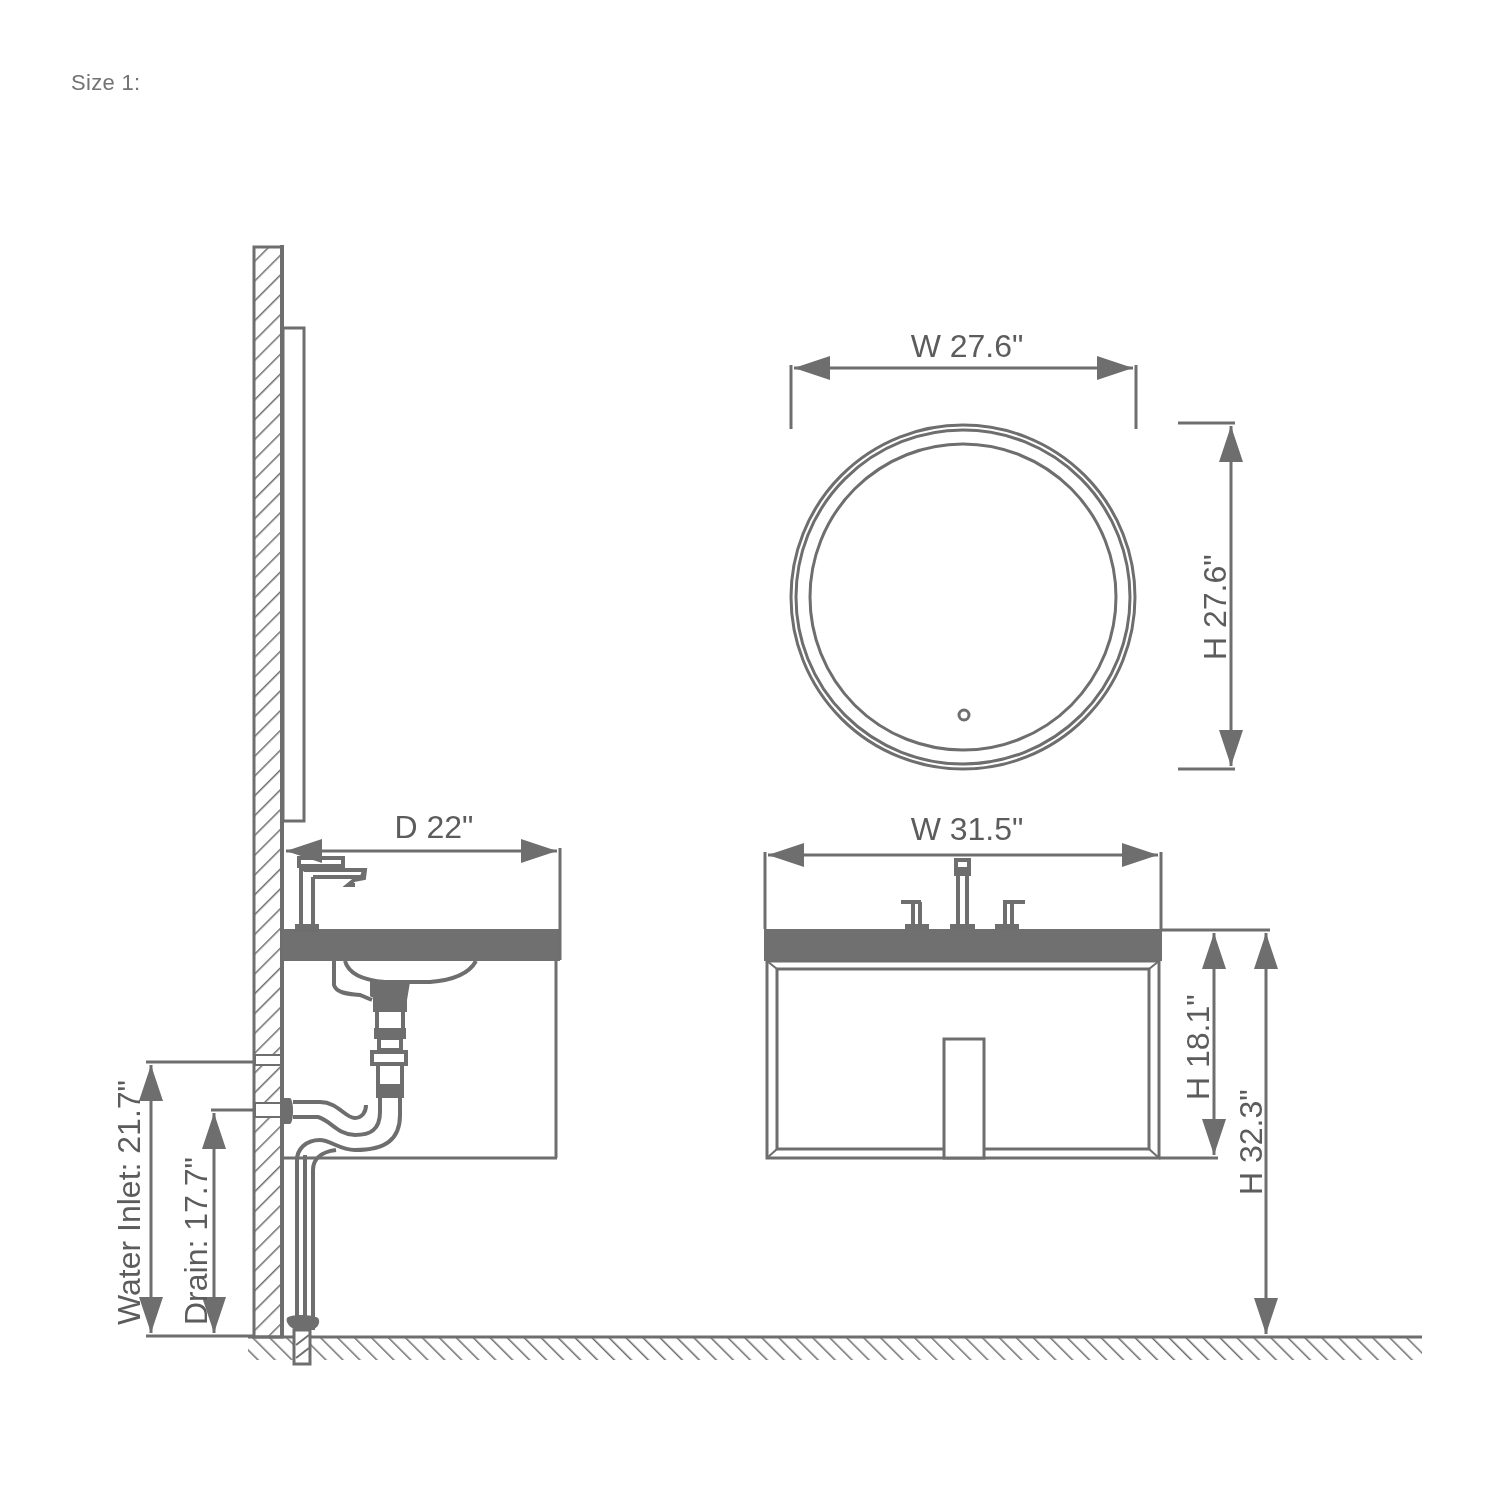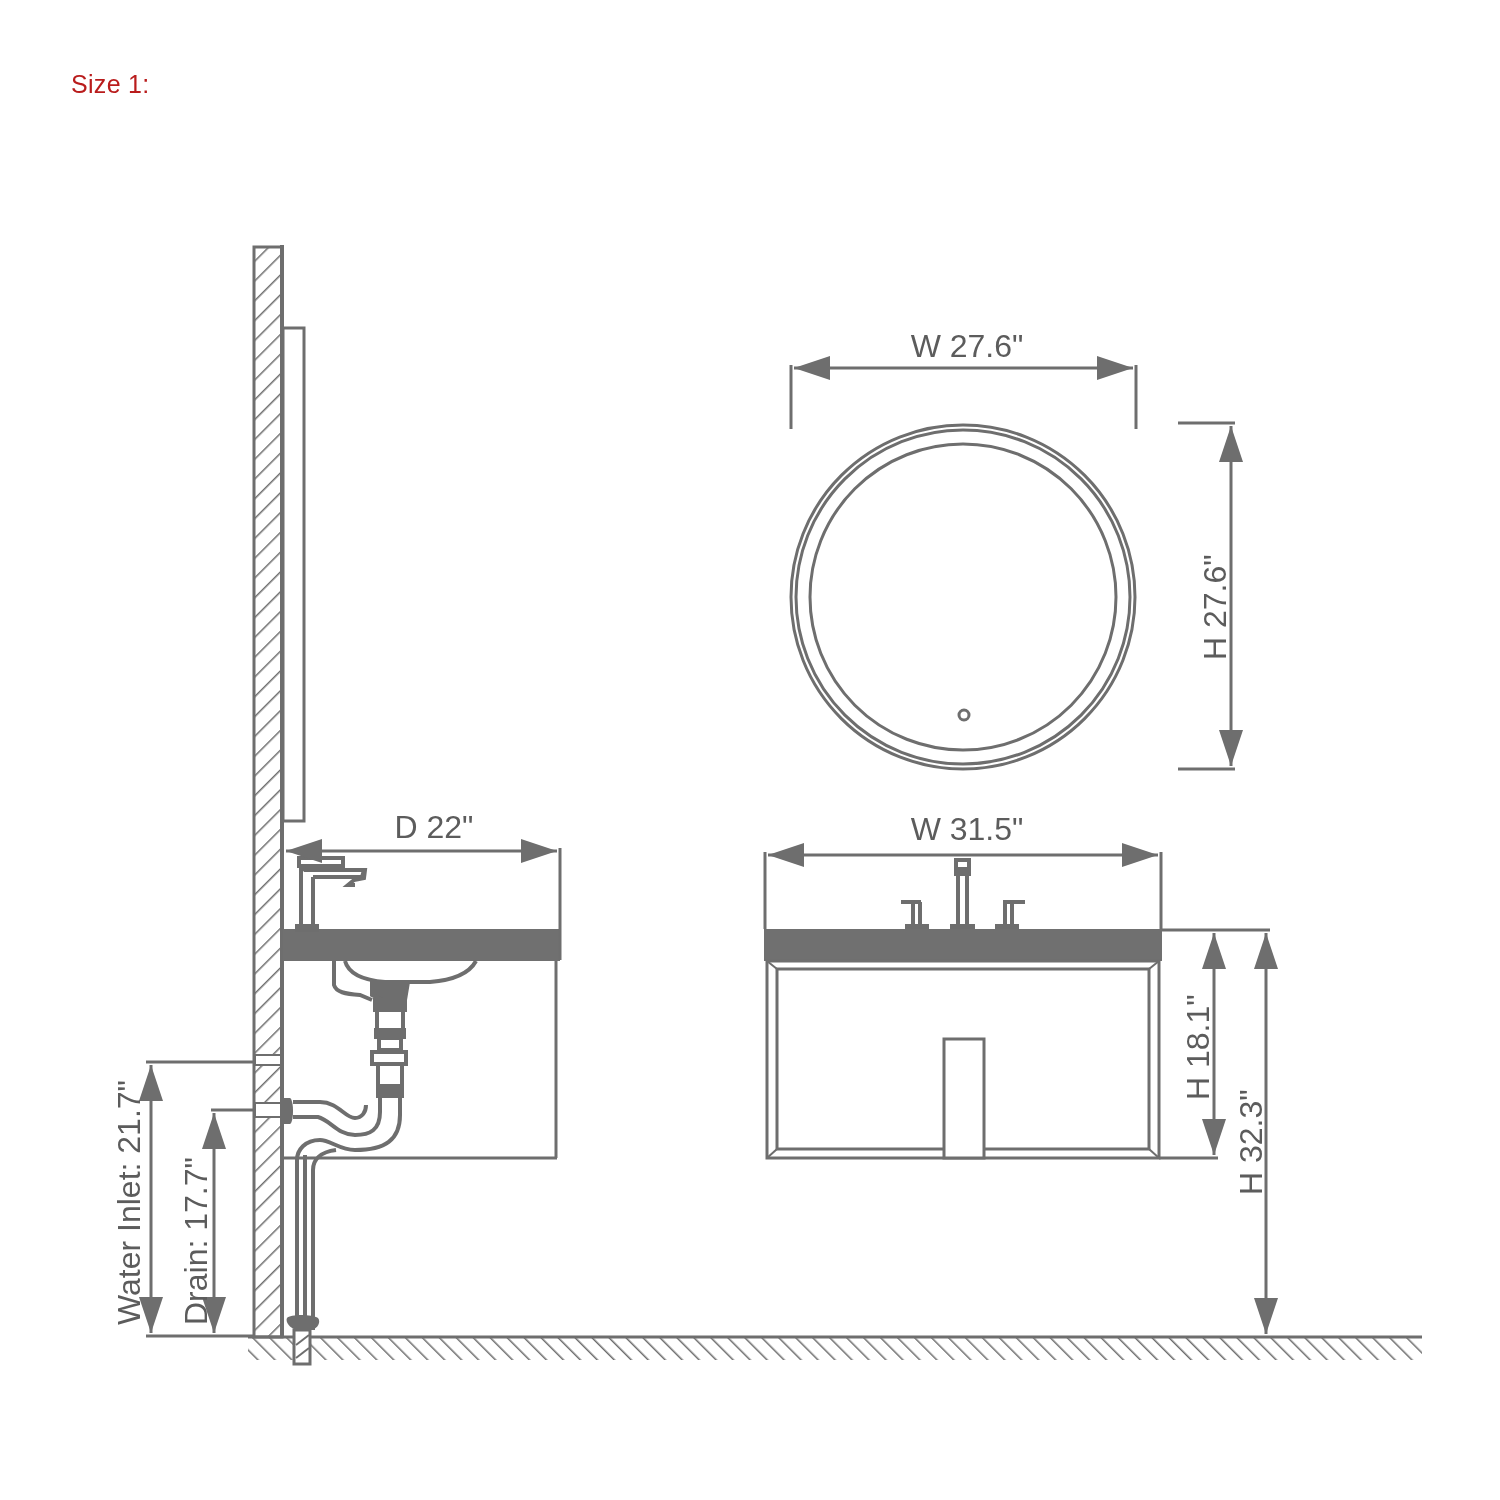--- a/index.html
+++ b/index.html
@@ -1,18 +1,18 @@
 <!DOCTYPE html>
 <html><head>
 <meta charset="utf-8">
 <style>
   html, body { margin: 0; padding: 0; background: #ffffff; }
   body { width: 1500px; height: 1500px; position: relative; overflow: hidden;
          font-family: "Liberation Sans", "DejaVu Sans", sans-serif; color: #5a5a5a; }
-  .page-title { position: absolute; left: 71px; top: 70px; font-size: 25px; color: #b91c1c; letter-spacing: 0.3px; }
+  .page-title { position: absolute; left: 71px; top: 70px; font-size: 22px; color: #737373; letter-spacing: 0.3px; }
   svg.drawing { position: absolute; left: 0; top: 0; }
   .dim-text { font-family: "Liberation Sans", "DejaVu Sans", sans-serif; font-size: 32px; fill: #5c5c5c; }
 </style>
 </head>
 <body>
 
 <div class="page-title">Size 1:</div>
 
 <svg class="drawing" width="1500" height="1500" viewBox="0 0 1500 1500" xmlns="http://www.w3.org/2000/svg">
   <defs>

